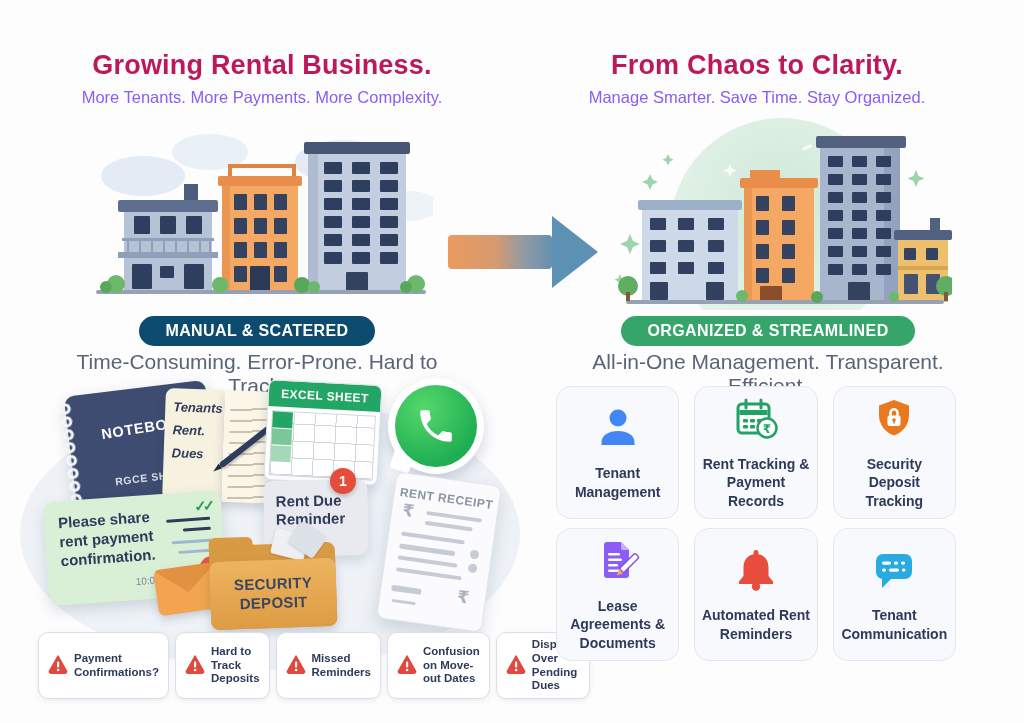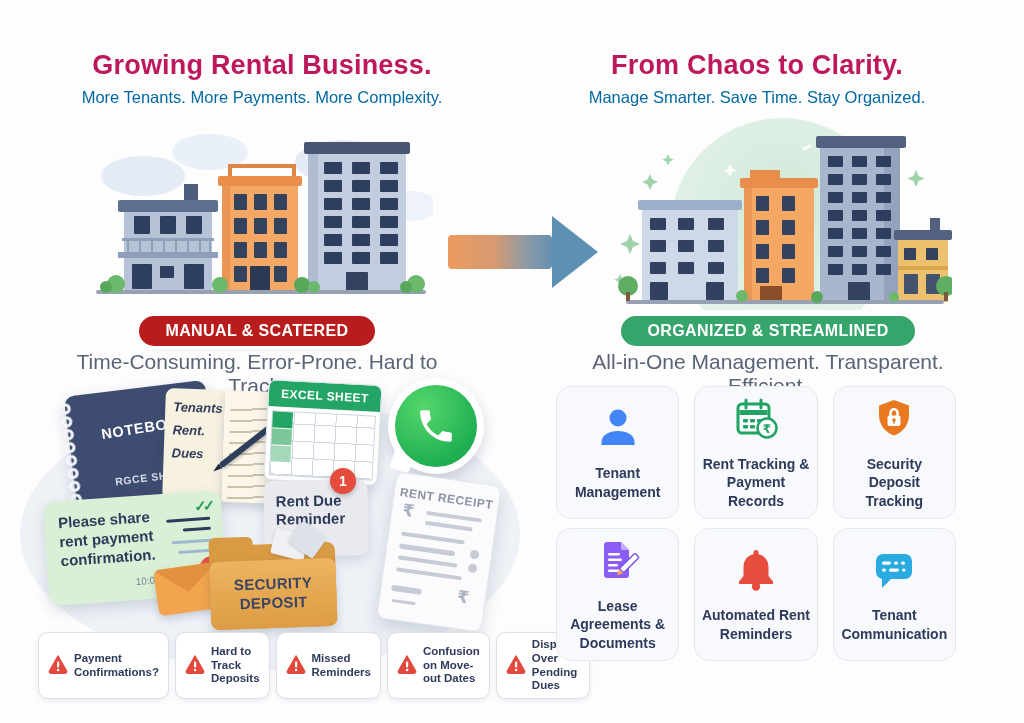--- a/index.html
+++ b/index.html
@@ -3,27 +3,27 @@
 <meta charset="utf-8">
 <style>
   html,body{margin:0;padding:0;background:#ffffff;}
   .canvas{position:relative;width:1024px;height:723px;background:#fdfdfe;overflow:hidden;
           font-family:"Liberation Sans",sans-serif;color:#2e3a5c;}
   .abs{position:absolute;}
 
   
   .col-head{position:absolute;width:400px;text-align:center;}
   .head-title{font-size:27px;font-weight:bold;color:#be185d;letter-spacing:.2px;}
-  .head-sub{font-size:16.5px;color:#0369a1;margin-top:7px;}
+  .head-sub{font-size:16.5px;color:#8b5cf6;margin-top:7px;}
 
   
   .pill-row{position:absolute;width:400px;text-align:center;}
   .pill{display:inline-block;padding:6px 26px;border-radius:999px;color:#fff;
         font-size:16px;font-weight:bold;letter-spacing:.4px;}
-  .pill-red{background:#b91c1c;}
+  .pill-red{background:#0c4a6e;}
   .pill-green{background:#36a56b;}
   .caption{position:absolute;width:420px;text-align:center;font-size:21px;color:#5a6477;}
 
   
   .arrow-wrap{left:448px;top:210px;width:150px;height:84px;}
 
   
   .collage-bg{left:20px;top:398px;width:500px;height:272px;border-radius:50%;background:#eef2f7;}
   .notebook{left:70px;top:388px;width:142px;height:112px;background:#3d4c70;border-radius:10px;
             transform:rotate(-7deg);box-shadow:0 6px 14px rgba(40,55,90,.25);}

